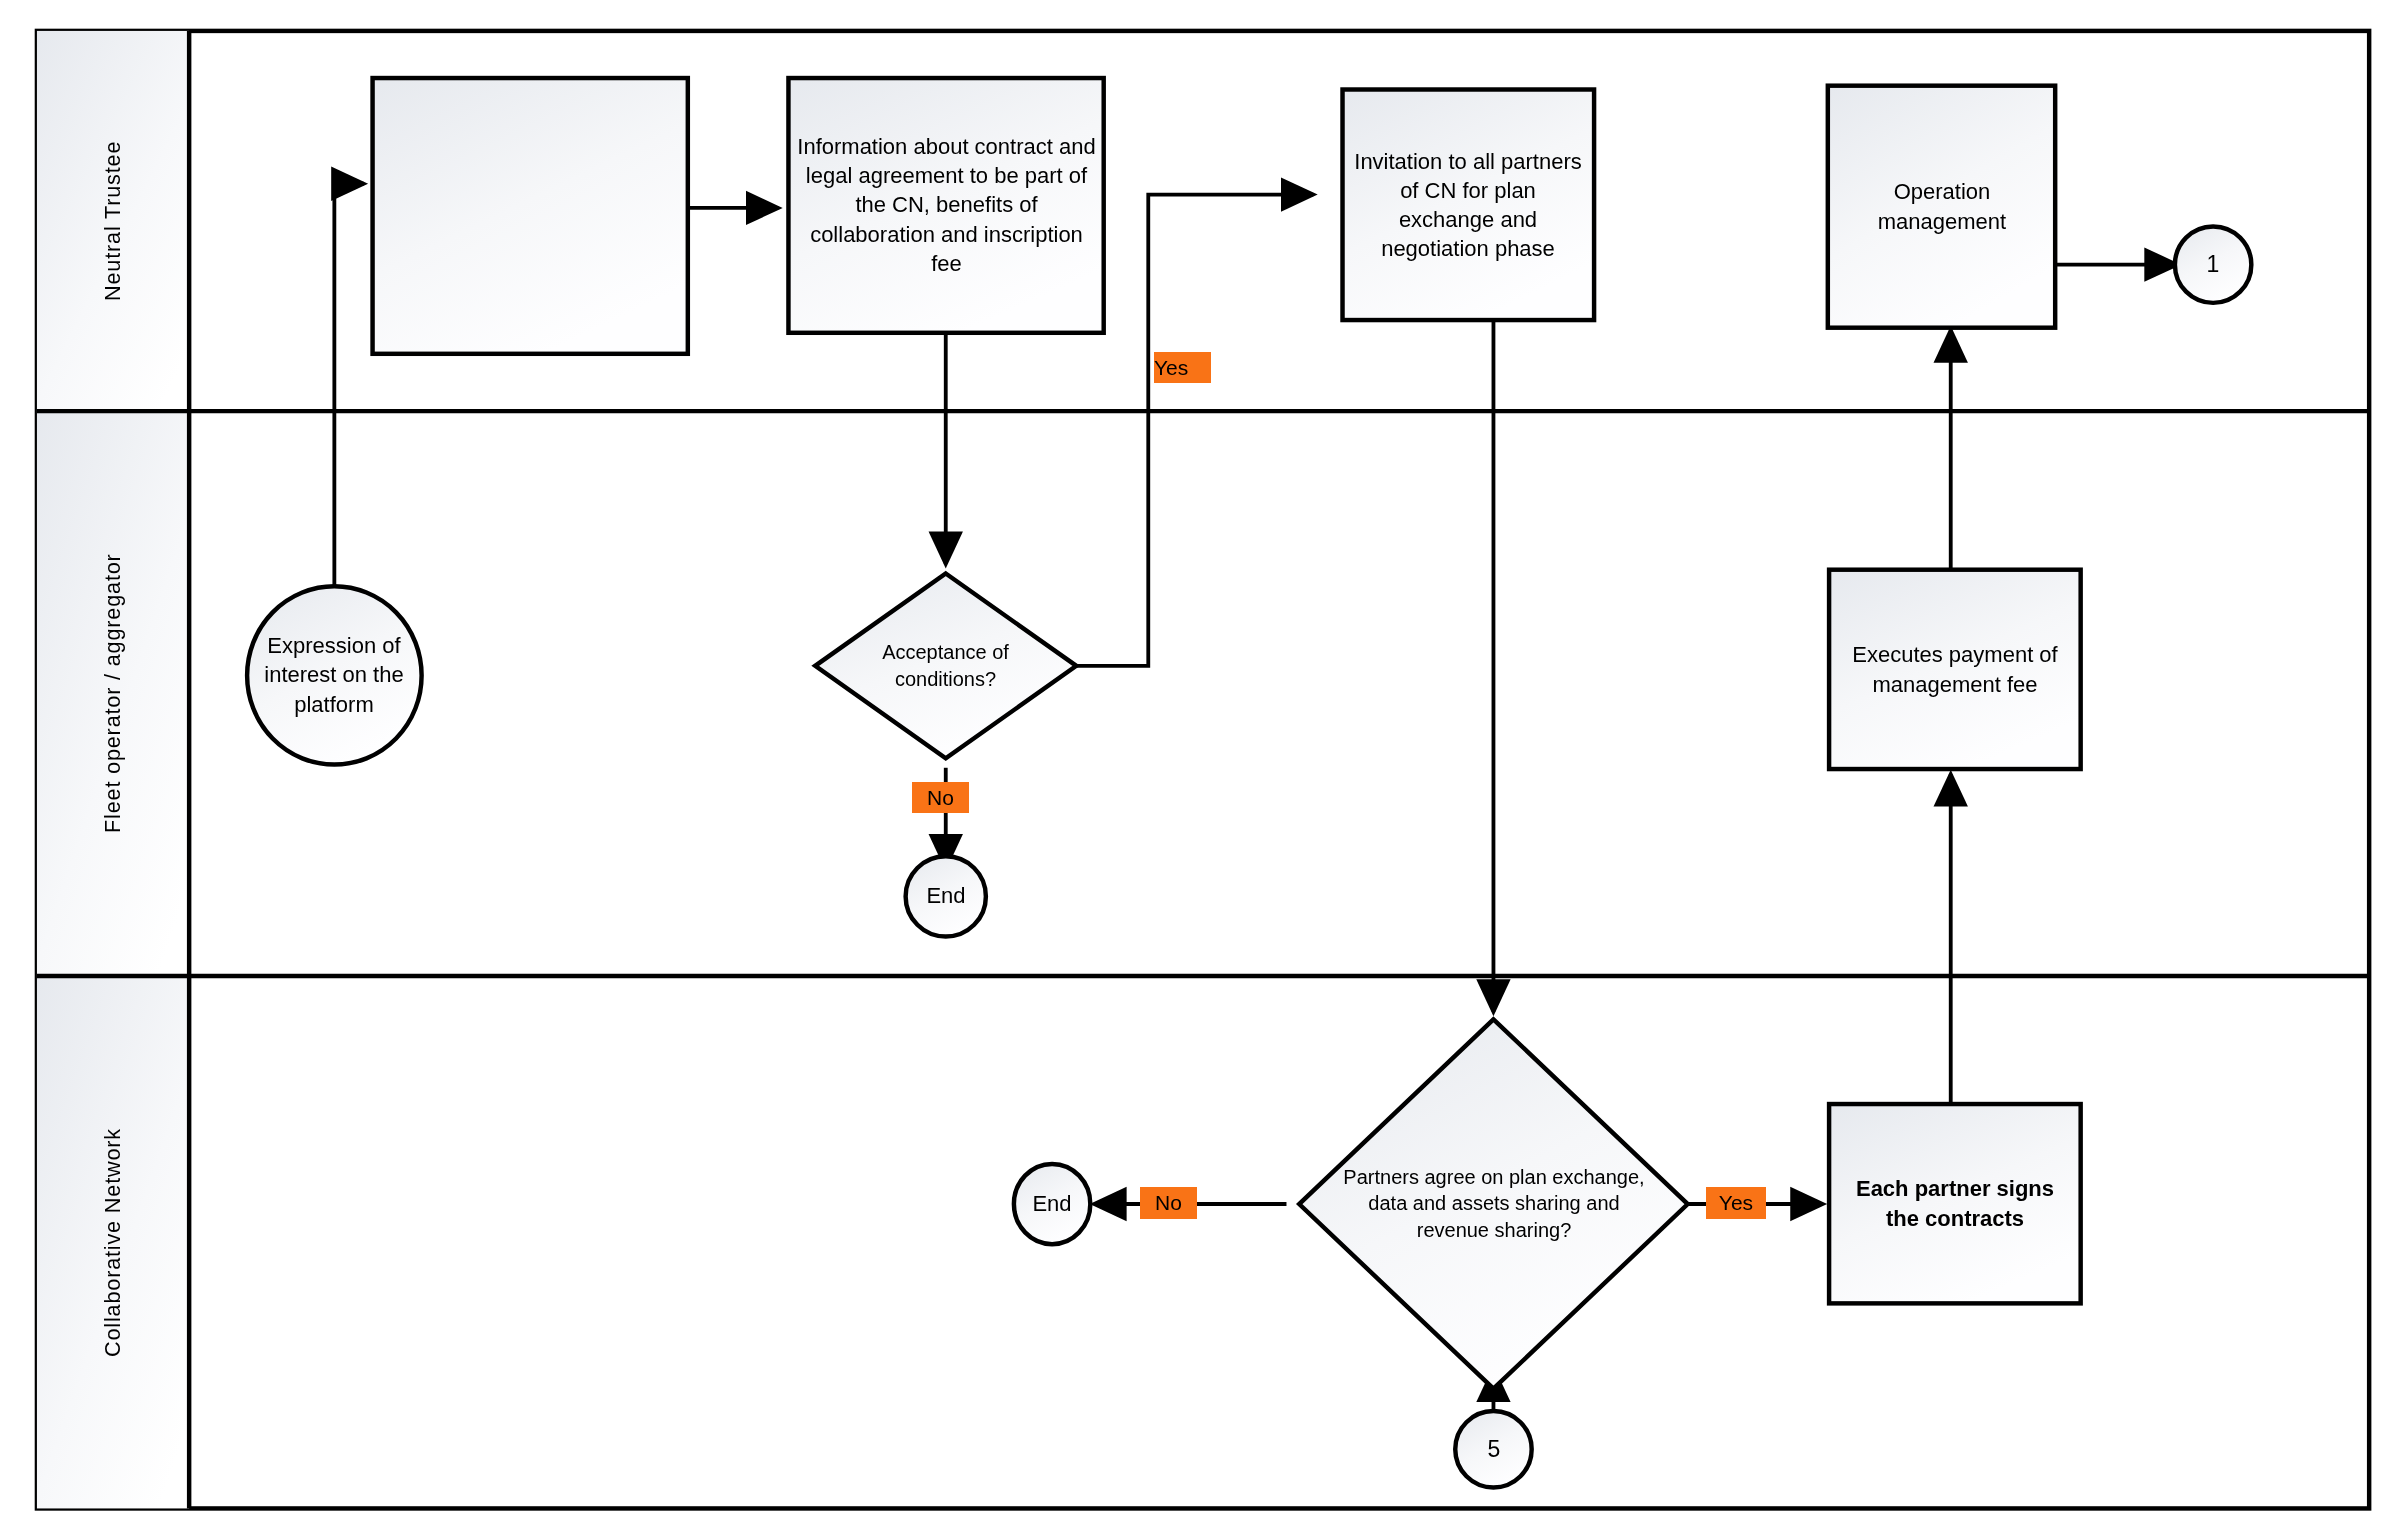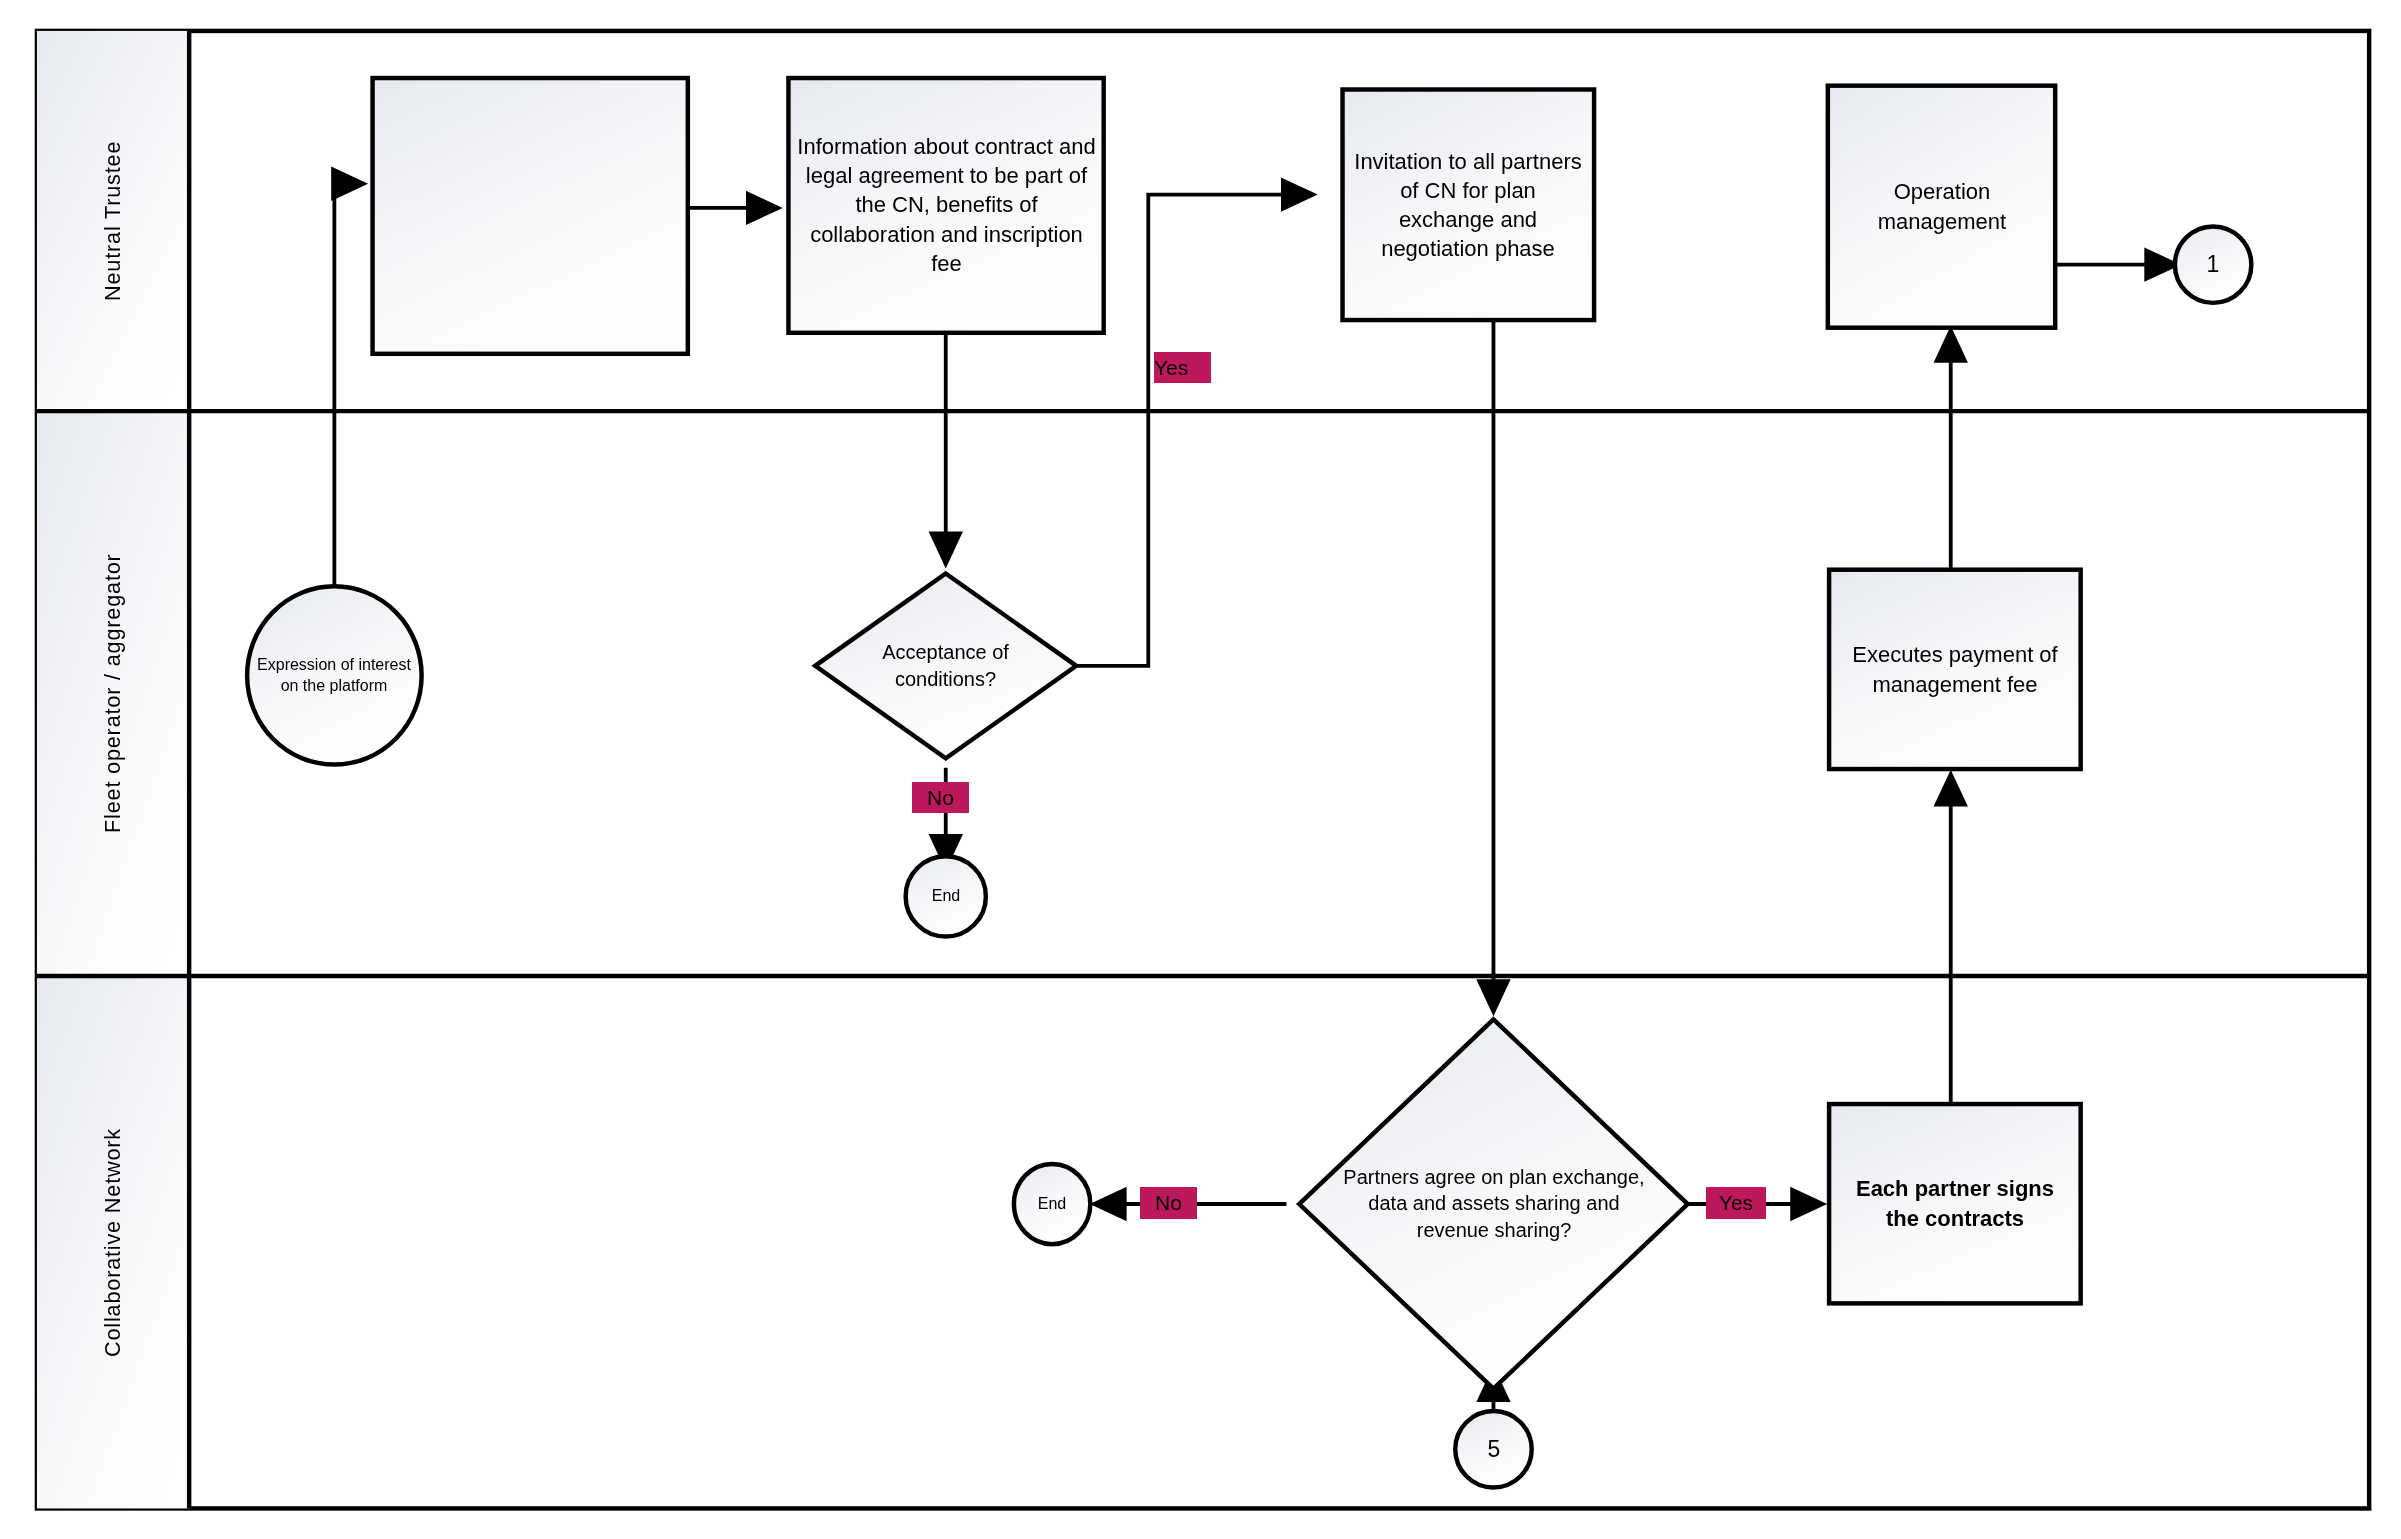--- a/index.html
+++ b/index.html
@@ -44,30 +44,30 @@
     align-items: center;
     justify-content: center;
     text-align: center;
     color: #000000;
     font-family: "Liberation Sans", sans-serif;
     line-height: 1.32;
     pointer-events: none;
   }
   .node-text.proc { font-size: 22px; }
   .node-text.dec  { font-size: 20px; }
-  .node-text.term { font-size: 16px; }
+  .node-text.term { font-size: 22px; }
   .node-text.conn { font-size: 23px; }
   .edge-label {
     position: absolute;
     display: flex;
     align-items: center;
     justify-content: center;
     font-size: 21px;
     color: #000000;
-    background: #be185d;
+    background: #f97316;
     font-family: "Liberation Sans", sans-serif;
     white-space: nowrap;
     pointer-events: none;
   }
   .hit {
     position: absolute;
     background: transparent;
   }
 </style>
 </head>

